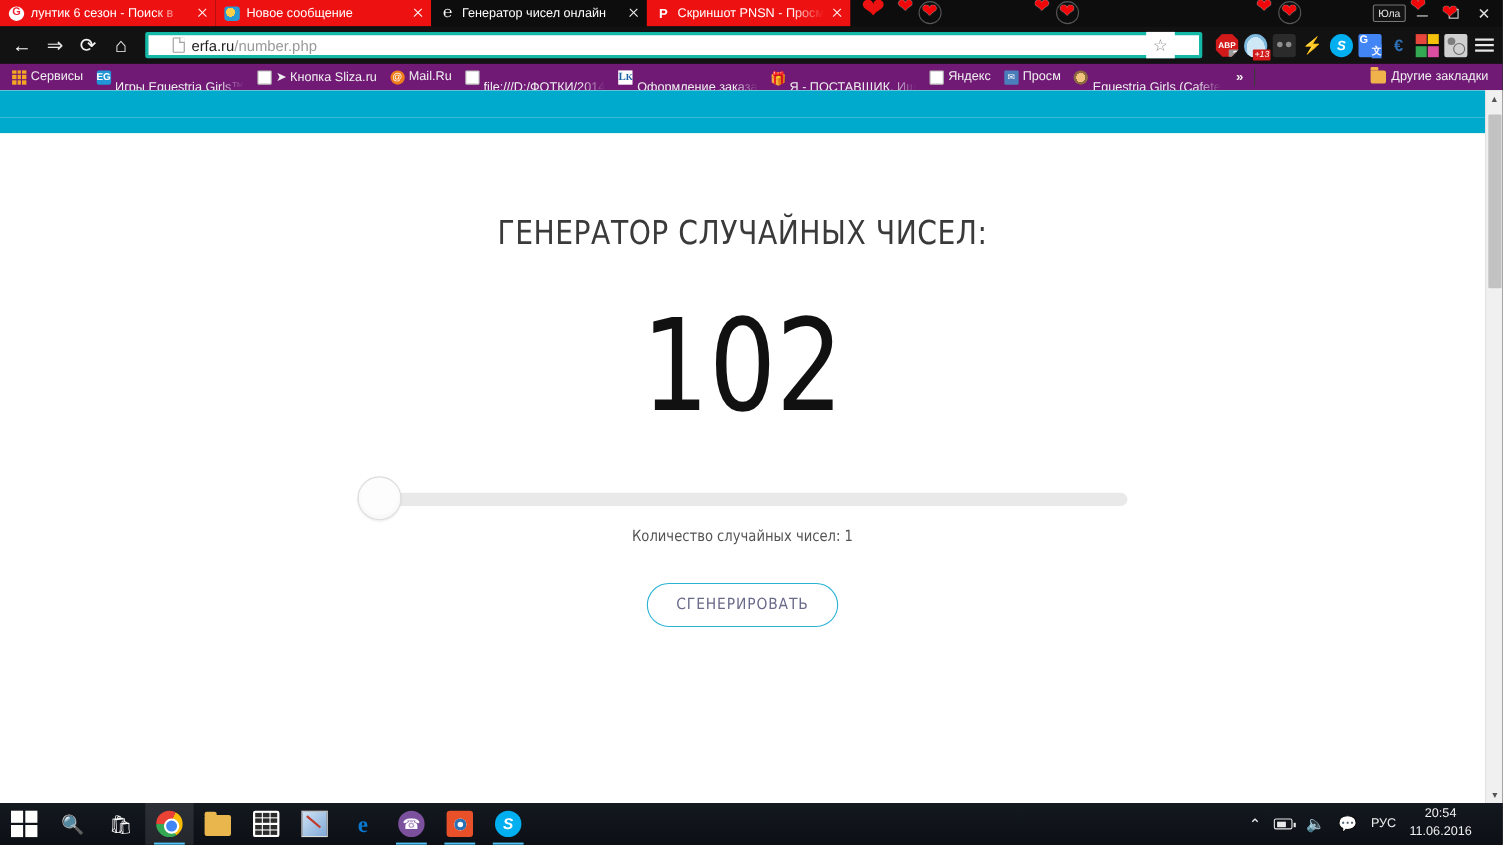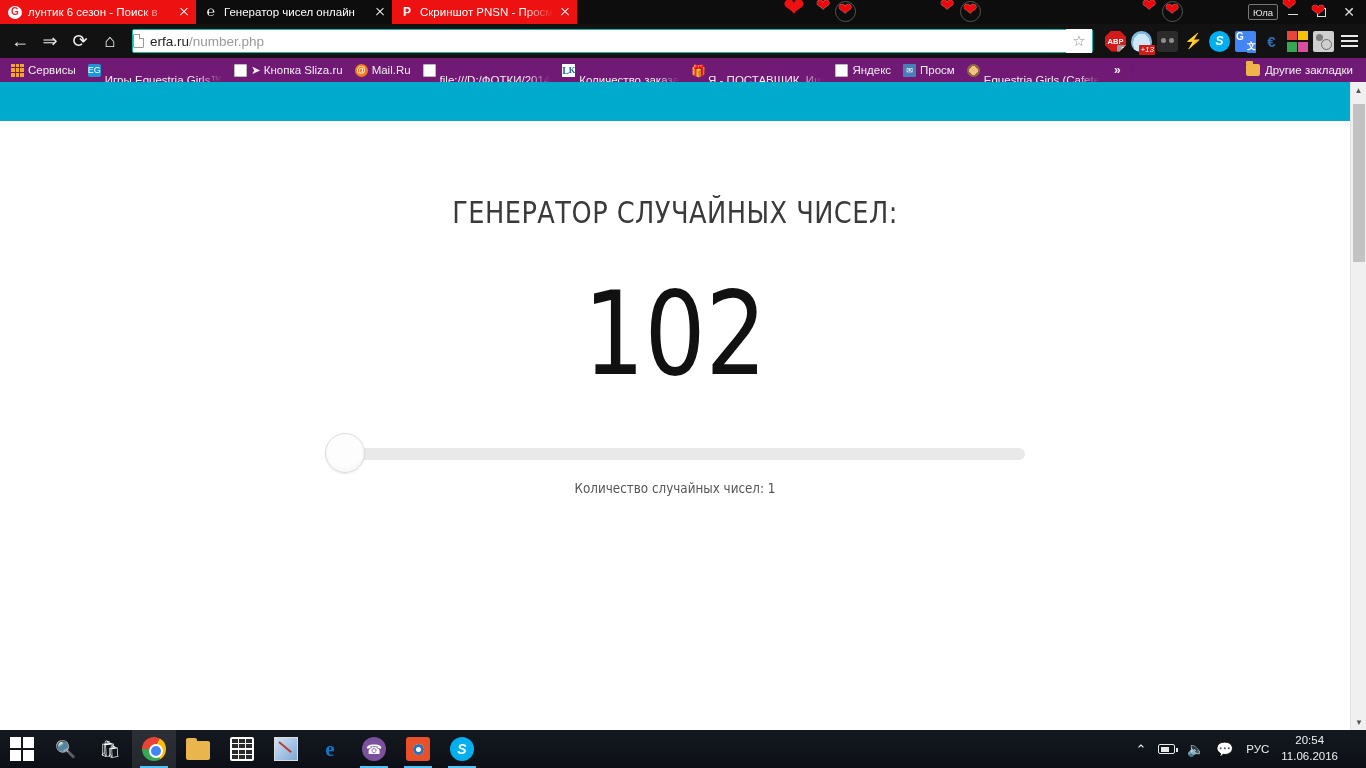--- a/index.html
+++ b/index.html
@@ -107,22 +107,22 @@
     gap: 2px;
   }
   .navbtn {
     width: 28px; height: 28px;
     display: flex; align-items: center; justify-content: center;
     color: #f2f2f2; font-size: 18px; line-height: 1;
   }
   .navbtn.fwd { color: #e7e7e7; }
   .omnibox {
     flex: 1 1 auto; height: 24px; margin: 0 6px;
-    background: #fff; border: 1px solid #14b8a6; border-radius: 2px;
-    display: flex; align-items: center; padding: 0 0; gap: 6px;
+    background: #fff; border: 3px solid #14b8a6; border-radius: 2px;
+    display: flex; align-items: center; padding: 0 22px; gap: 6px;
     min-width: 0;
   }
   .page-icon {
     width: 11px; height: 14px; flex: 0 0 11px;
     background: #fff; border: 1px solid #9a9a9a; border-radius: 1px;
     position: relative;
   }
   .page-icon::after {
     content: ""; position: absolute; right: -1px; top: -1px;
     width: 4px; height: 4px; background: #fff;
@@ -213,21 +213,21 @@
     -webkit-mask-image: linear-gradient(to right, #000 80%, transparent 100%);
     mask-image: linear-gradient(to right, #000 80%, transparent 100%);
     margin-top: 19px;
   }
   .bm-ico { width: 13px; height: 13px; flex: 0 0 13px; position: relative; }
   .ico-apps {
     display: grid; grid-template-columns: repeat(3,1fr); grid-template-rows: repeat(3,1fr);
     gap: 1px;
   }
   .ico-apps i { background: #f5a623; display: block; }
-  .ico-eg { background: #2196d6; color: #fff; font-size: 9px; font-weight: normal;
+  .ico-eg { background: #2196d6; color: #fff; font-size: 9px; font-weight: bold;
             display:flex; align-items:center; justify-content:center; border-radius:2px; }
   .ico-doc {
     background: #fff; border: 1px solid #b9b9b9; border-radius: 1px;
     width: 11px; height: 13px;
   }
   .ico-mail { background: #f07d1a; border-radius: 50%; color:#fff; font-size:9px;
               display:flex; align-items:center; justify-content:center; }
   .ico-lk { background: #fff; color: #1b63a8; font-size: 10px; font-weight: bold;
             font-family: "Liberation Serif", serif;
             display:flex; align-items:center; justify-content:center; }
@@ -445,20 +445,25 @@
 <div id="screen">
 
   <div class="tabstrip">
 
     <div class="tab inactive" style="width:196px">
       <span class="tab-favicon fav-google">G</span>
       <span class="tab-title">лунтик 6 сезон - Поиск в</span>
       <span class="tab-close"></span>
     </div>
 
+    <div class="tab inactive" style="width:196px">
+      <span class="tab-favicon fav-mail"></span>
+      <span class="tab-title">Новое сообщение</span>
+      <span class="tab-close"></span>
+    </div>
 
     <div class="tab active" style="width:196px">
       <span class="tab-favicon fav-e">℮</span>
       <span class="tab-title">Генератор чисел онлайн</span>
       <span class="tab-close"></span>
     </div>
 
     <div class="tab inactive" style="width:185px">
       <span class="tab-favicon fav-p">P</span>
       <span class="tab-title">Скриншот PNSN - Просм</span>
@@ -552,21 +557,21 @@
     <div class="bm">
       <span class="bm-ico ico-mail">@</span>
       <span class="bm-label">Mail.Ru</span>
     </div>
     <div class="bm fade">
       <span class="bm-ico ico-doc"></span>
       <span class="bm-label">file:///D:/ФОТКИ/2014</span>
     </div>
     <div class="bm fade">
       <span class="bm-ico ico-lk">L<sub>K</sub></span>
-      <span class="bm-label">Количество заказа</span>
+      <span class="bm-label">Оформление заказа</span>
     </div>
     <div class="bm fade">
       <span class="bm-ico ico-gift">🎁</span>
       <span class="bm-label">Я - ПОСТАВЩИК. Иш</span>
     </div>
     <div class="bm">
       <span class="bm-ico ico-doc"></span>
       <span class="bm-label">Яндекс</span>
     </div>
     <div class="bm">
@@ -599,20 +604,21 @@
         <div class="big-number">102</div>
 
         <div class="slider-wrap">
           <div class="slider-track"></div>
           <div class="slider-handle" style="left: 0px;"></div>
         </div>
 
         <div class="count-label">Количество случайных чисел: 1</div>
 
 
+        <button class="gen-btn">СГЕНЕРИРОВАТЬ</button>
       </div>
 
     </div>
   </div>
 
   <div class="pscroll">
     <div class="arrow">▲</div>
     <div class="thumb"></div>
     <div class="arrow" style="position:absolute;bottom:0;left:0;width:16px;">▼</div>
   </div>

